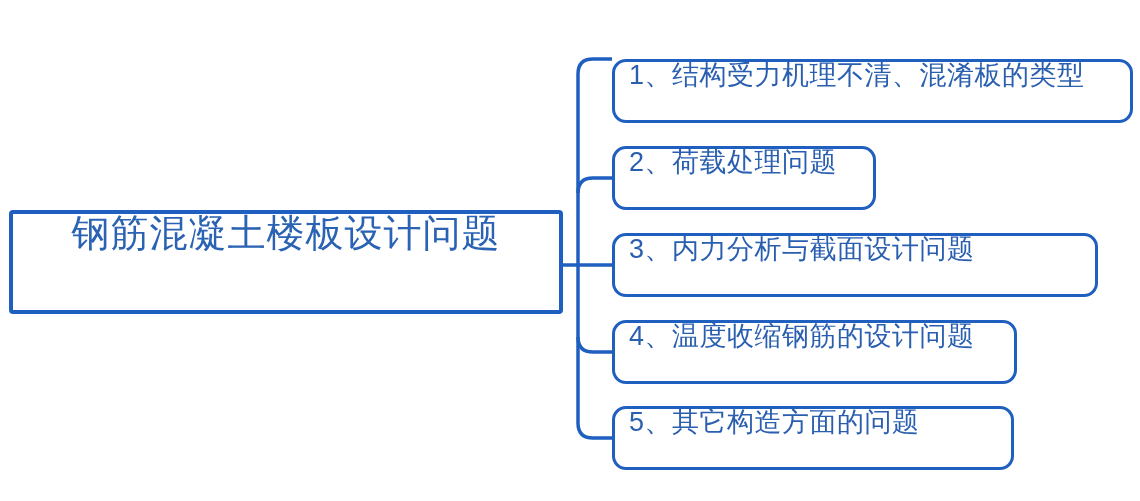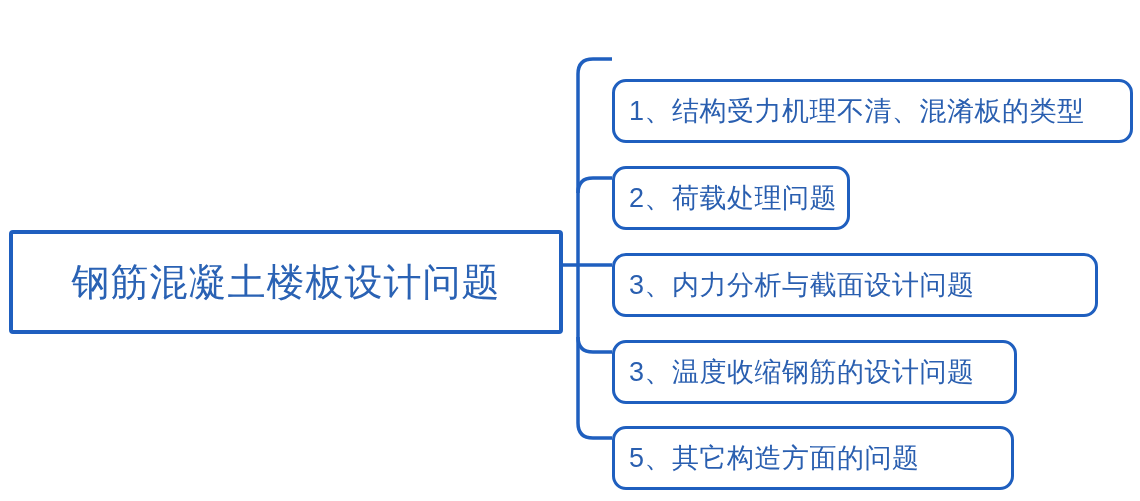--- a/index.html
+++ b/index.html
@@ -24,24 +24,23 @@
     width: 1140px;
     height: 501px;
     pointer-events: none;
   }
   .node {
     position: absolute;
     box-sizing: border-box;
     background: #ffffff;
     border: 3px solid #1f5fbf;
     display: flex;
-    align-items: center;
+    align-items: flex-start;
     justify-content: flex-start;
     white-space: nowrap;
-    margin-top: 20px;
   }
   .node-root {
     left: 9px;
     top: 210px;
     width: 554px;
     height: 104px;
     border-radius: 4px;
     border-width: 4px;
     justify-content: center;
   }
@@ -57,21 +56,21 @@
     height: 64px;
   }
   .node-branch .node-label {
     font-size: 27px;
     color: #2a5fb0;
     line-height: 1;
     padding-left: 14px;
     letter-spacing: 0.5px;
   }
   .b1 { top: 59px;  width: 521px; }
-  .b2 { top: 146px; width: 238px; }
+  .b2 { top: 146px; width: 264px; }
   .b3 { top: 233px; width: 486px; }
   .b4 { top: 320px; width: 405px; }
   .b5 { top: 406px; width: 402px; }
 </style>
 </head>
 <body>
 
 <div id="canvas">
 
   <svg class="connector-layer" viewBox="0 0 1140 501" width="1140" height="501" xmlns="http://www.w3.org/2000/svg">
@@ -105,20 +104,20 @@
 
   <div class="node node-branch b2">
     <span class="node-label">2、荷载处理问题</span>
   </div>
 
   <div class="node node-branch b3">
     <span class="node-label">3、内力分析与截面设计问题</span>
   </div>
 
   <div class="node node-branch b4">
-    <span class="node-label">3、温度收缩钢筋的设计问题</span>
+    <span class="node-label">4、温度收缩钢筋的设计问题</span>
   </div>
 
   <div class="node node-branch b5">
     <span class="node-label">5、其它构造方面的问题</span>
   </div>
 
 </div>
 
 </body></html>

